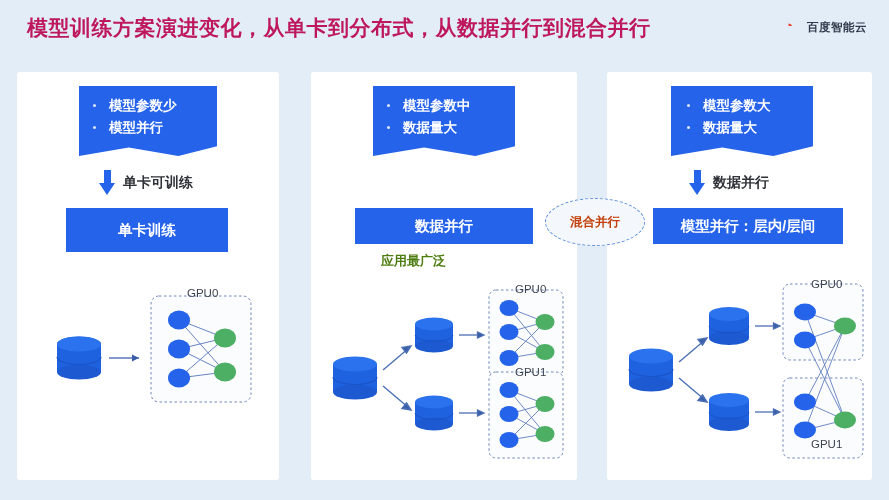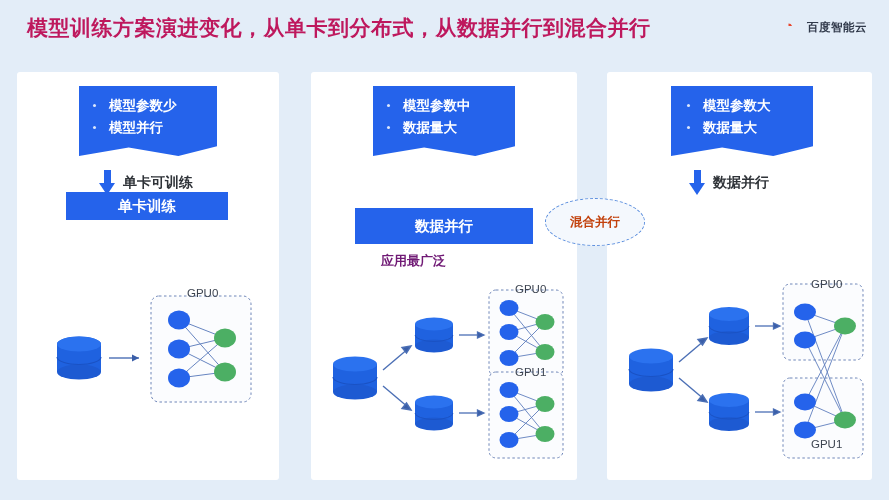--- a/index.html
+++ b/index.html
@@ -64,21 +64,21 @@
   .arrow-caption { font-size: 14px; font-weight: 700; color: #2f3338; white-space: nowrap; }
 
   
   .bluebox {
     position: absolute; background: #2563eb; color: #fff;
     display: flex; align-items: center; justify-content: center;
     font-size: 14.5px; font-weight: 700; white-space: nowrap;
   }
 
   .greenlabel {
-    position: absolute; font-size: 13px; font-weight: 700; color: #701a75;
+    position: absolute; font-size: 13px; font-weight: 700; color: #4d7c0f;
     white-space: nowrap;
   }
 
   
   .ellipse {
     position: absolute; border: 1.4px dashed #5b8ede; border-radius: 50%;
     display: flex; align-items: center; justify-content: center;
     background: #f4f8fd;
     font-size: 12.5px; font-weight: 700; color: #c2410c; white-space: nowrap;
   }
@@ -120,21 +120,21 @@
     </div>
 
     <div class="arrow-row" style="left:82px; top:98px;">
       <span class="down-arrow">
         <span class="shaft"></span>
           <span class="head"></span>
       </span>
       <span class="arrow-caption">单卡可训练</span>
     </div>
 
-    <div class="bluebox" style="left:49px; top:120px; width:162px; height:28px;">单卡训练</div>
+    <div class="bluebox" style="left:49px; top:136px; width:162px; height:44px;">单卡训练</div>
 
     <div class="diagram" style="left:22px; top:210px;">
       <svg width="220" height="135" viewBox="0 0 220 135">
 
         <g>
           <ellipse cx="40" cy="62" rx="22" ry="7.5" fill="#1f62e0"></ellipse>
           <rect x="18" y="62" width="44" height="28" fill="#1f62e0"></rect>
           <ellipse cx="40" cy="90" rx="22" ry="7.5" fill="#1d5ad2"></ellipse>
           <ellipse cx="40" cy="62" rx="22" ry="7.5" fill="#2b72ef"></ellipse>
           <path d="M18 75 a22 7.5 0 0 0 44 0" fill="none" stroke="#1a52c4" stroke-width="1.1"></path>
@@ -274,20 +274,21 @@
     </div>
 
     <div class="arrow-row" style="left:82px; top:98px;">
       <span class="down-arrow">
         <span class="shaft"></span>
           <span class="head"></span>
       </span>
       <span class="arrow-caption">数据并行</span>
     </div>
 
+    <div class="bluebox" style="left:46px; top:136px; width:190px; height:36px;">模型并行：层内/层间</div>
 
     <div class="diagram" style="left:8px; top:198px;">
       <svg width="252" height="196" viewBox="0 0 252 196">
 
         <g>
           <rect x="14" y="86" width="44" height="28" fill="#1f62e0"></rect>
           <ellipse cx="36" cy="114" rx="22" ry="7.5" fill="#1d5ad2"></ellipse>
           <ellipse cx="36" cy="86" rx="22" ry="7.5" fill="#2b72ef"></ellipse>
           <path d="M14 99 a22 7.5 0 0 0 44 0" fill="none" stroke="#1a52c4" stroke-width="1.1"></path>
         </g>

